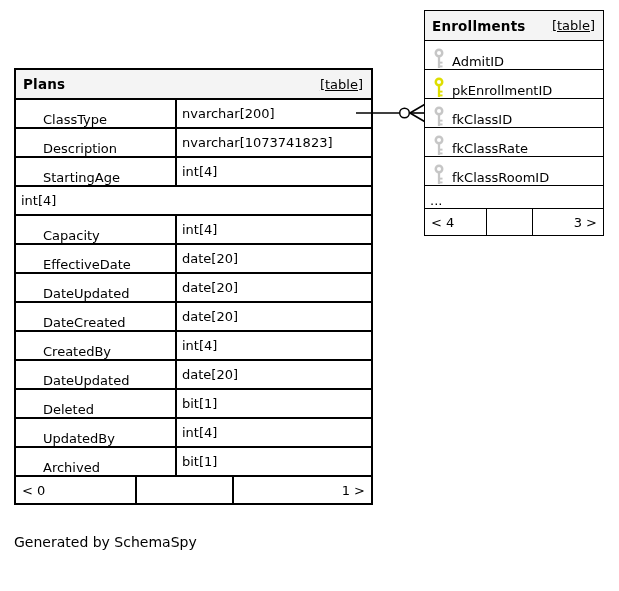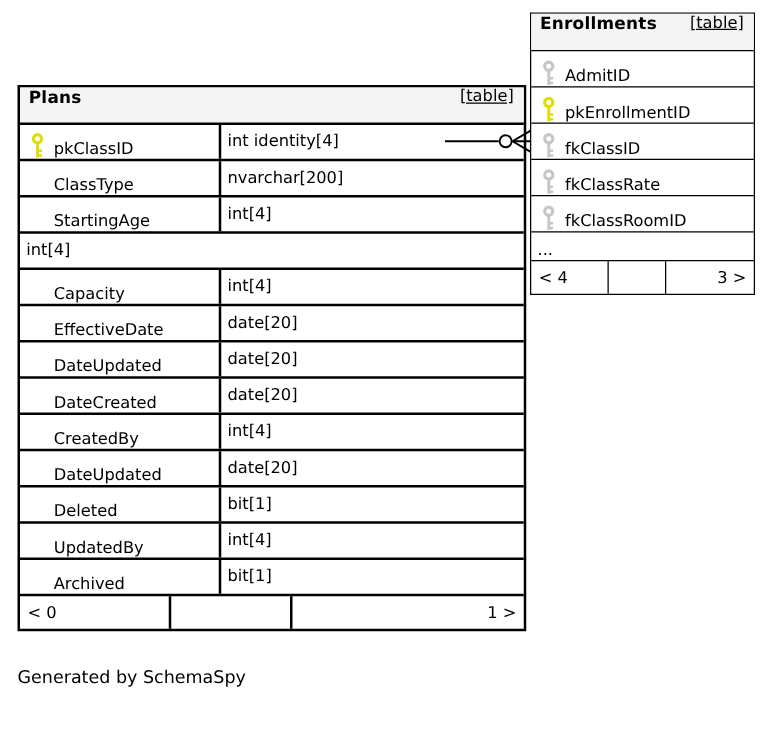--- a/index.html
+++ b/index.html
@@ -15,25 +15,25 @@
 
   
   .db-table {
     position: absolute;
     background: #fff;
     border: 2px solid #000;
     box-sizing: border-box;
     display: flex;
     flex-direction: column;
   }
-  .plans { left: 14px; top: 68px; width: 407px; }
+  .plans { left: 14px; top: 68px; width: 359px; }
   .enrollments { left: 424px; top: 10px; width: 180px; border-width: 1px; }
 
   .tbl-header {
-    display: flex; justify-content: space-between; 
+    display: flex; justify-content: space-between; align-items: center;
     background: #f4f4f4;
     padding: 0 8px 0 7px;
     height: 28px;
   }
   .enrollments .tbl-header { height: 29px; }
   .tbl-name { font-weight: bold; font-size: 13.5px; letter-spacing: 0.2px; }
   .tbl-tag { font-size: 13px; text-decoration: underline; }
 
   .row {
     display: flex; align-items: center;
@@ -91,47 +91,47 @@
 <body>
 
 <div class="canvas">
 
   <section class="db-table plans">
     <header class="tbl-header">
       <span class="tbl-name">Plans</span>
       <span class="tbl-tag">[table]</span>
     </header>
     <div class="rows">
-        <div class="row">
-    <span class="left-cell">
-      <span class="key-slot">
-        <svg class="key-icon" viewBox="0 0 10 22" width="10" height="21">
-          <circle class="key-stroke" cx="5" cy="5.2" r="3.4" fill="none" stroke-width="2.6" stroke="#dede00"></circle>
-          <line class="key-stroke" x1="5" y1="8.6" x2="5" y2="21" stroke-width="2.4" stroke="#dede00"></line>
-          <line class="key-stroke" x1="5" y1="15.3" x2="8.7" y2="15.3" stroke-width="2" stroke="#dede00"></line>
-          <line class="key-stroke" x1="5" y1="19.3" x2="8.7" y2="19.3" stroke-width="2" stroke="#dede00"></line>
-        </svg>
-      </span>
-      <span class="col-name">pkClassID</span>
-    </span>
-    <span class="col-type">int identity[4]</span>
-  </div>
         <div class="row no-key">
     <span class="left-cell">
       <span class="key-slot">
         <svg class="key-icon" viewBox="0 0 10 22" width="10" height="21">
           <circle class="key-stroke" cx="5" cy="5.2" r="3.4" fill="none" stroke-width="2.6"></circle>
           <line class="key-stroke" x1="5" y1="8.6" x2="5" y2="21" stroke-width="2.4"></line>
           <line class="key-stroke" x1="5" y1="15.3" x2="8.7" y2="15.3" stroke-width="2"></line>
           <line class="key-stroke" x1="5" y1="19.3" x2="8.7" y2="19.3" stroke-width="2"></line>
         </svg>
       </span>
       <span class="col-name">ClassType</span>
     </span>
     <span class="col-type">nvarchar[200]</span>
+  </div>
+        <div class="row no-key">
+    <span class="left-cell">
+      <span class="key-slot">
+        <svg class="key-icon" viewBox="0 0 10 22" width="10" height="21">
+          <circle class="key-stroke" cx="5" cy="5.2" r="3.4" fill="none" stroke-width="2.6"></circle>
+          <line class="key-stroke" x1="5" y1="8.6" x2="5" y2="21" stroke-width="2.4"></line>
+          <line class="key-stroke" x1="5" y1="15.3" x2="8.7" y2="15.3" stroke-width="2"></line>
+          <line class="key-stroke" x1="5" y1="19.3" x2="8.7" y2="19.3" stroke-width="2"></line>
+        </svg>
+      </span>
+      <span class="col-name">Description</span>
+    </span>
+    <span class="col-type">nvarchar[1073741823]</span>
   </div>
         <div class="row no-key">
     <span class="left-cell">
       <span class="key-slot">
         <svg class="key-icon" viewBox="0 0 10 22" width="10" height="21">
           <circle class="key-stroke" cx="5" cy="5.2" r="3.4" fill="none" stroke-width="2.6"></circle>
           <line class="key-stroke" x1="5" y1="8.6" x2="5" y2="21" stroke-width="2.4"></line>
           <line class="key-stroke" x1="5" y1="15.3" x2="8.7" y2="15.3" stroke-width="2"></line>
           <line class="key-stroke" x1="5" y1="19.3" x2="8.7" y2="19.3" stroke-width="2"></line>
         </svg>

